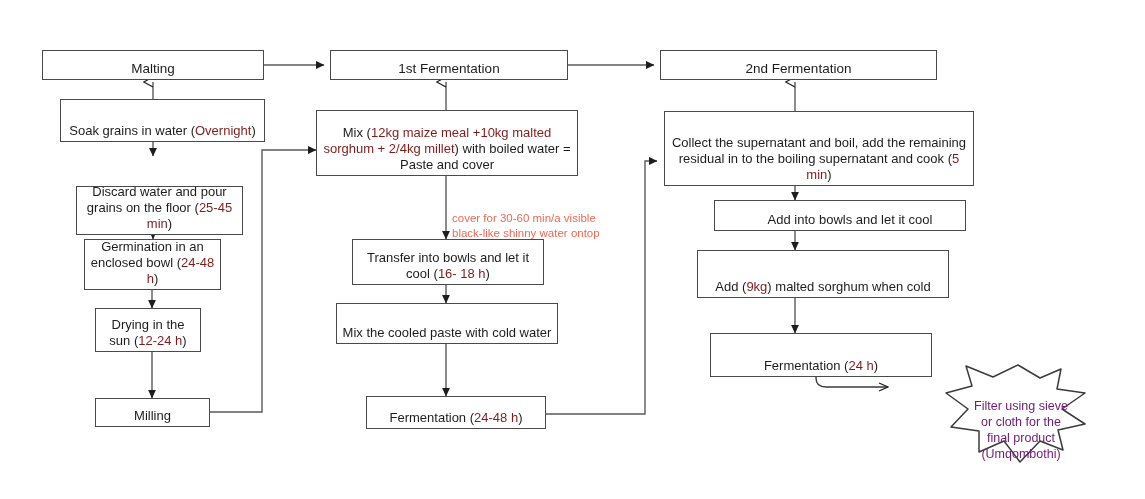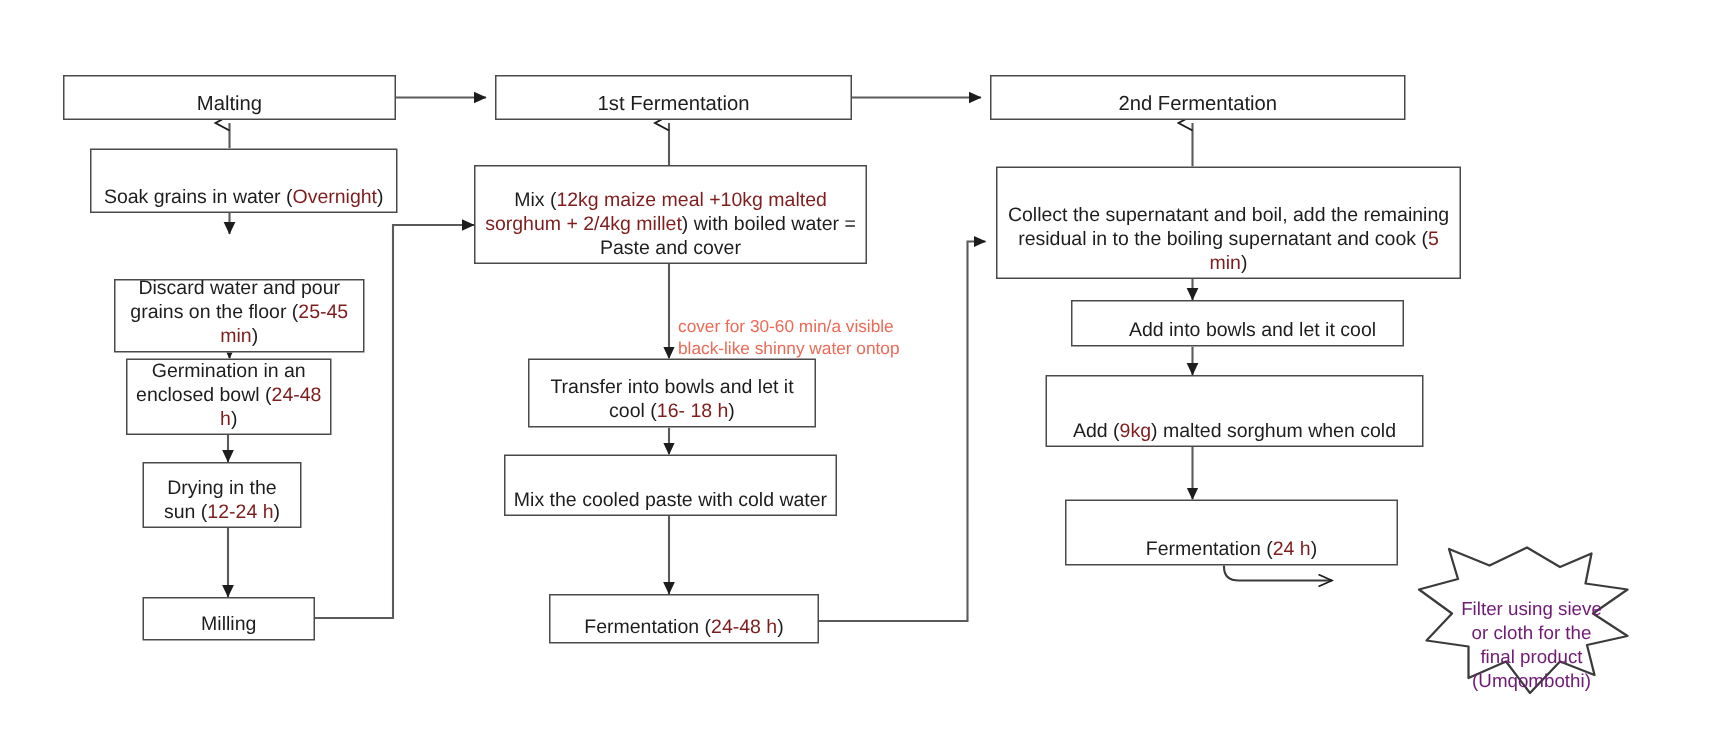--- a/index.html
+++ b/index.html
@@ -162,21 +162,21 @@
   </div>
 
   <div class="node hdr" style="left:660px; top:50px; width:277px; height:30px;">
     <span class="txt">2nd Fermentation</span>
   </div>
 
   <div class="node stp" style="left:664px; top:111px; width:310px; height:75px;">
     <span class="txt"><span>Collect the supernatant and boil, add the remaining residual in to the boiling supernatant and cook (</span><span class="hl">5 min</span><span>)</span></span>
   </div>
 
-  <div class="node stp" style="left:714px; top:200px; width:222px; height:31px;padding-left:24px;">
+  <div class="node stp" style="left:714px; top:200px; width:252px; height:31px;padding-left:24px;">
     <span class="txt"><span>Add into bowls and let it cool</span><span class="hl"></span><span></span></span>
   </div>
 
   <div class="node stp" style="left:697px; top:250px; width:252px; height:48px;">
     <span class="txt"><span>Add (</span><span class="hl">9kg</span><span>) malted sorghum when cold</span></span>
   </div>
 
   <div class="node stp" style="left:710px; top:333px; width:222px; height:44px;">
     <span class="txt"><span>Fermentation (</span><span class="hl">24 h</span><span>)</span></span>
   </div>

